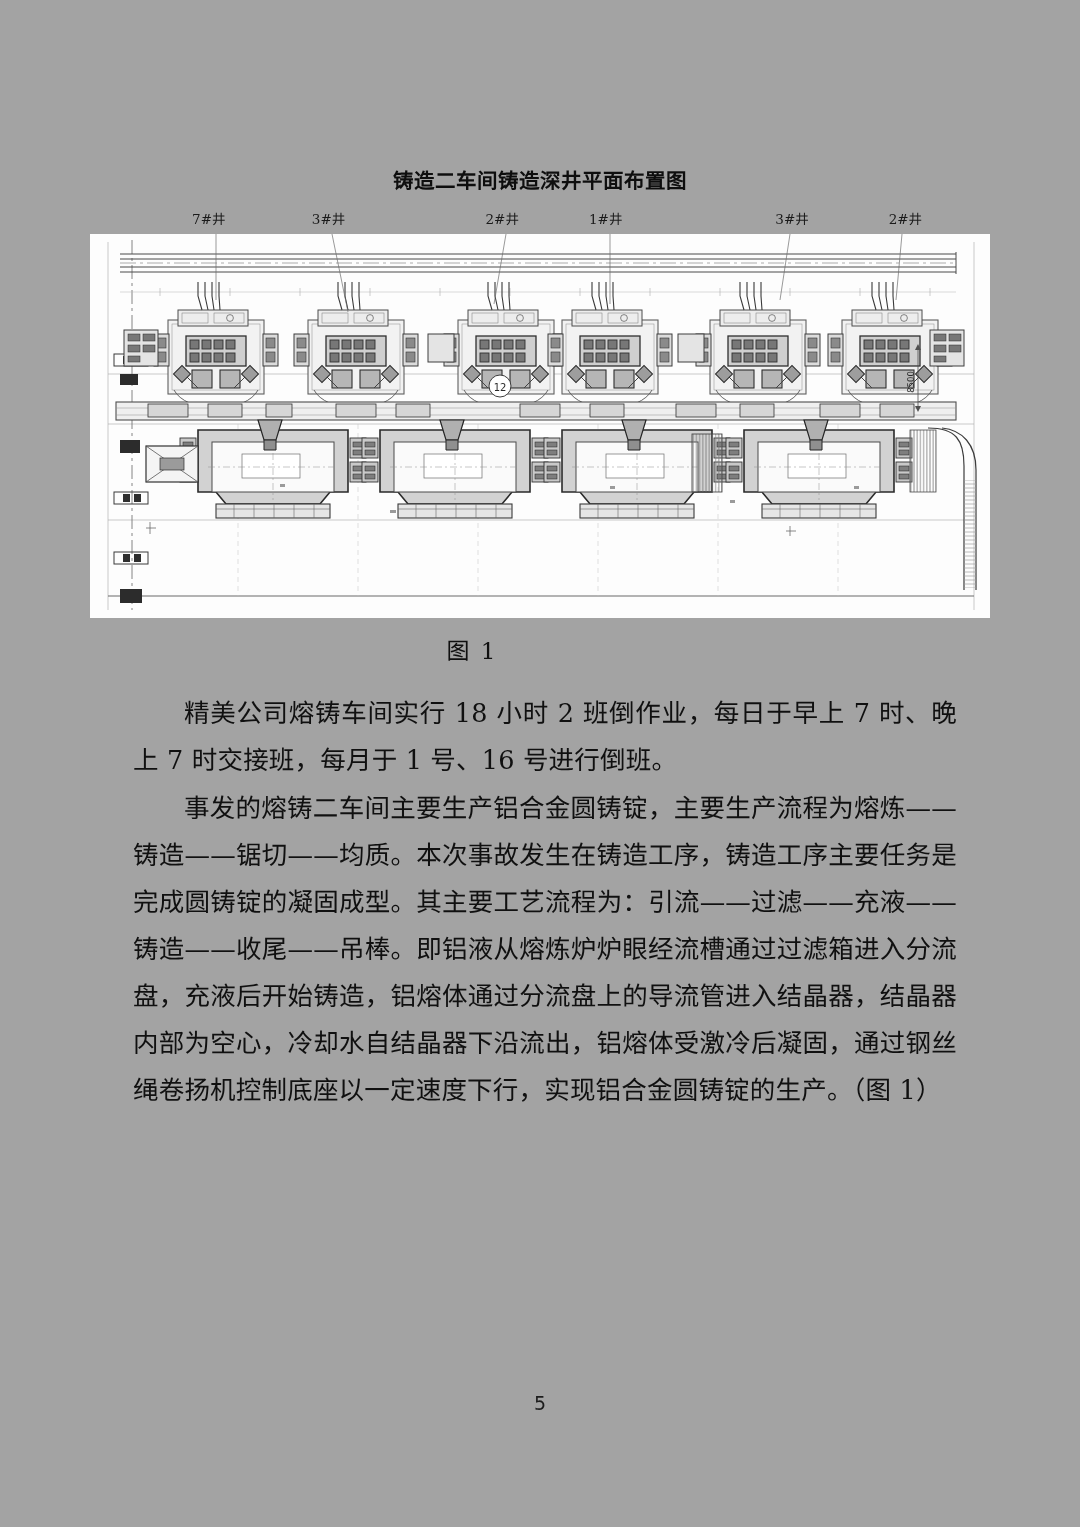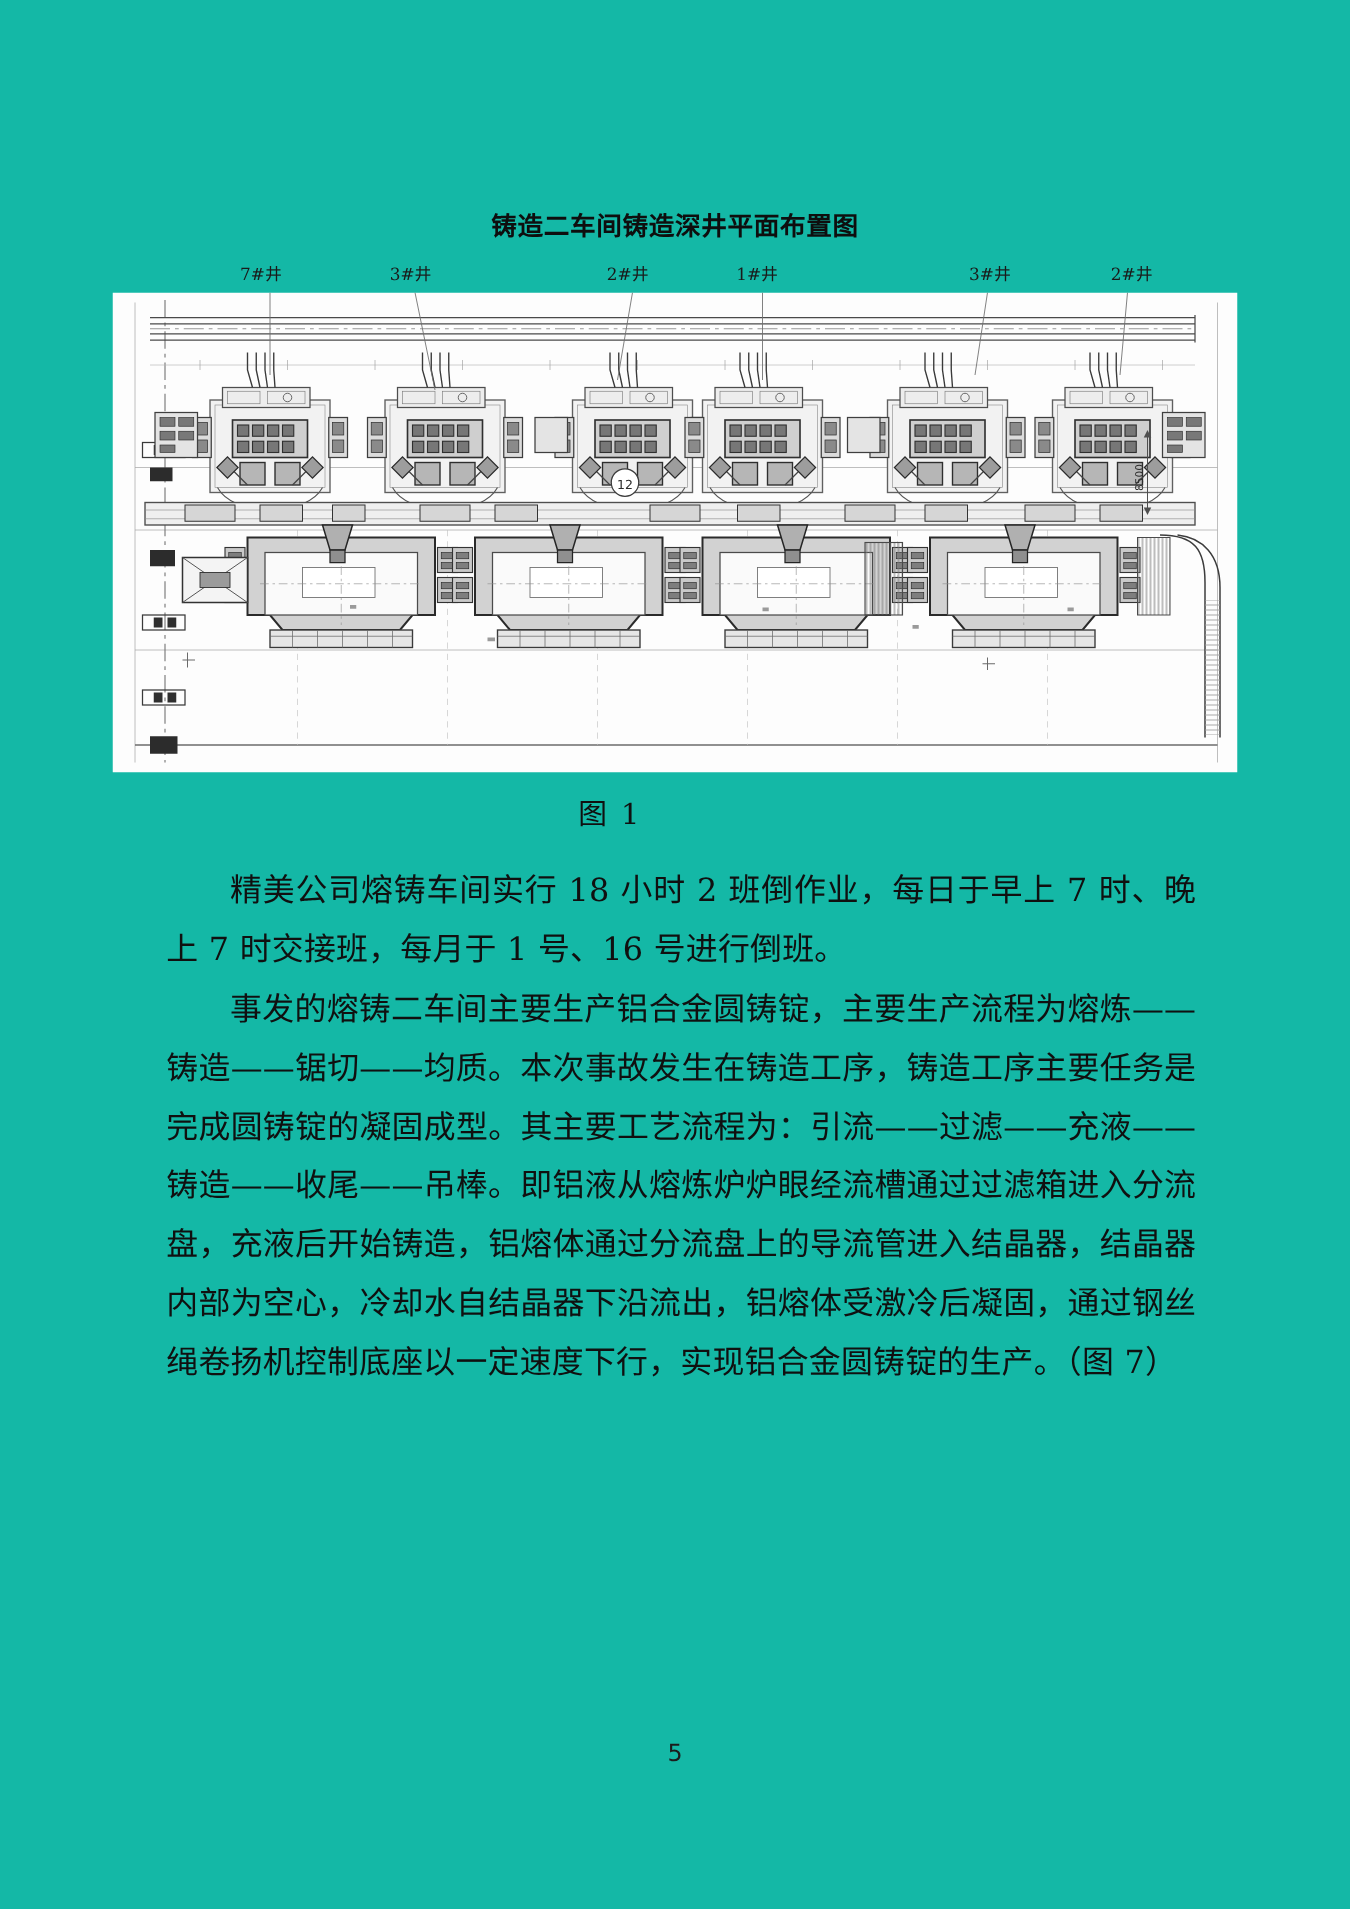--- a/index.html
+++ b/index.html
@@ -13,21 +13,21 @@
     height: 1527px;
     position: relative;
     overflow: hidden;
     font-family: "DejaVu Serif", "Liberation Serif", serif;
     color: #121212;
   }
 
   .page {
     position: absolute;
     inset: 0;
-    background: #14b8a6;
+    background: #a3a3a3;
   }
 
   
   .figure-block {
     position: absolute;
     left: 0;
     top: 168px;
     width: 1080px;
   }
 
@@ -76,21 +76,20 @@
   
   .fig-caption {
     position: absolute;
     left: 0;
     top: 632px;
     width: 944px;
     text-align: center;
     font-size: 23px;
     letter-spacing: 2px;
     color: #101010;
-    padding-left: 16px;
   }
 
   
   .body-text {
     position: absolute;
     left: 133px;
     top: 690px;
     width: 824px;
   }
   .para {
@@ -432,18 +431,18 @@
         <path d="M60,288 L60,300 M56,294 L66,294" stroke="#6a6a6a" stroke-width="0.8"></path>
         <path d="M700,292 L700,302 M696,297 L706,297" stroke="#6a6a6a" stroke-width="0.8"></path>
       </svg>
     </div>
   </div>
 
   <div class="fig-caption">图 1</div>
 
   <div class="body-text">
     <p class="para">精美公司熔铸车间实行 18 小时 2 班倒作业，每日于早上 7 时、晚上 7 时交接班，每月于 1 号、16 号进行倒班。</p>
-    <p class="para">事发的熔铸二车间主要生产铝合金圆铸锭，主要生产流程为熔炼——铸造——锯切——均质。本次事故发生在铸造工序，铸造工序主要任务是完成圆铸锭的凝固成型。其主要工艺流程为：引流——过滤——充液——铸造——收尾——吊棒。即铝液从熔炼炉炉眼经流槽通过过滤箱进入分流盘，充液后开始铸造，铝熔体通过分流盘上的导流管进入结晶器，结晶器内部为空心，冷却水自结晶器下沿流出，铝熔体受激冷后凝固，通过钢丝绳卷扬机控制底座以一定速度下行，实现铝合金圆铸锭的生产。（图 7）</p>
+    <p class="para">事发的熔铸二车间主要生产铝合金圆铸锭，主要生产流程为熔炼——铸造——锯切——均质。本次事故发生在铸造工序，铸造工序主要任务是完成圆铸锭的凝固成型。其主要工艺流程为：引流——过滤——充液——铸造——收尾——吊棒。即铝液从熔炼炉炉眼经流槽通过过滤箱进入分流盘，充液后开始铸造，铝熔体通过分流盘上的导流管进入结晶器，结晶器内部为空心，冷却水自结晶器下沿流出，铝熔体受激冷后凝固，通过钢丝绳卷扬机控制底座以一定速度下行，实现铝合金圆铸锭的生产。（图 1）</p>
   </div>
 
   <div class="page-number">5</div>
 
 </div>
 
 </body></html>

